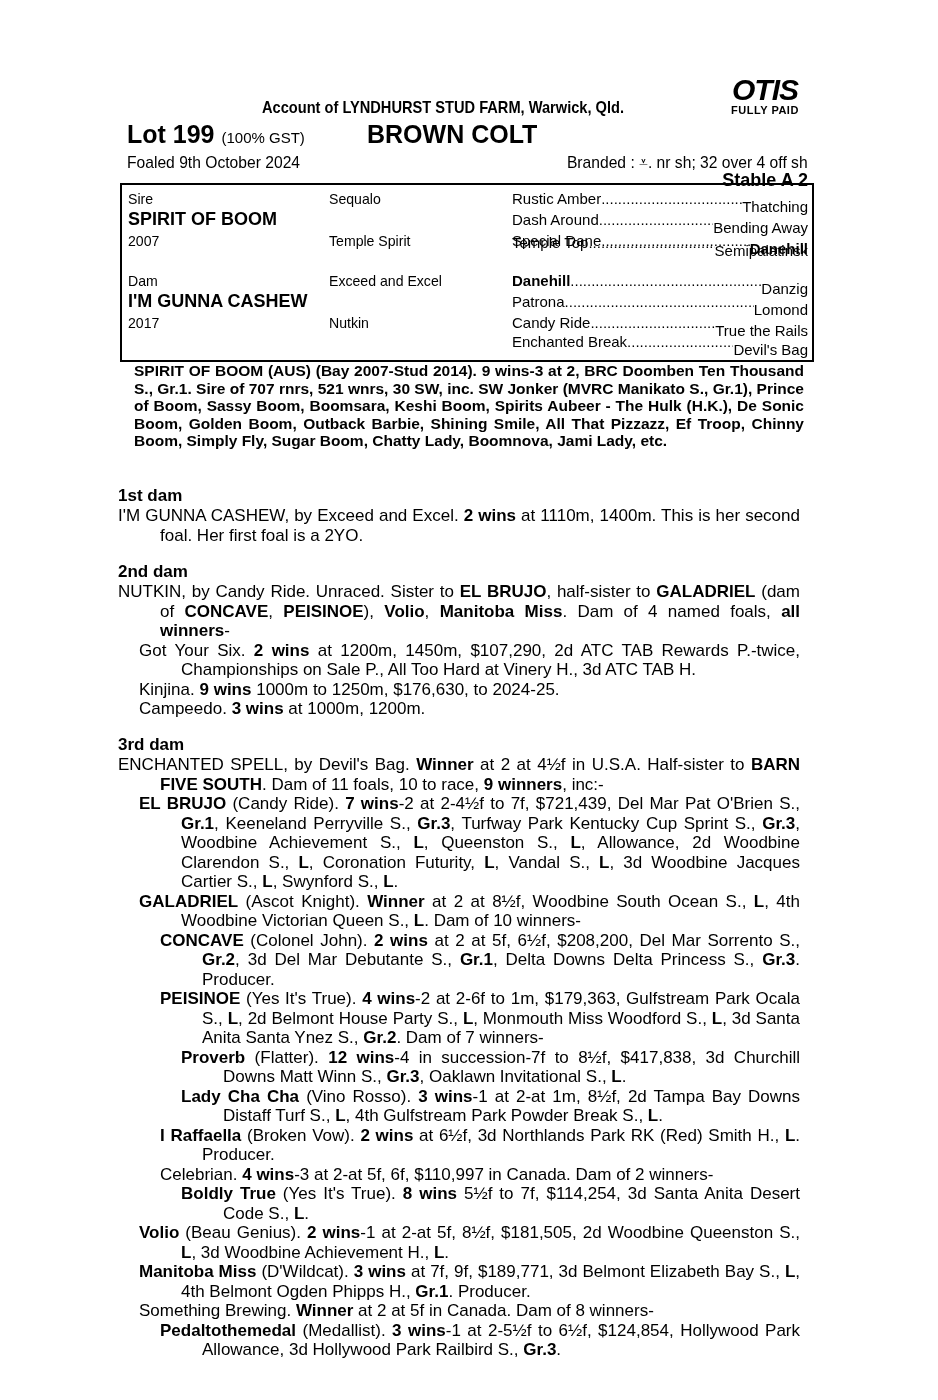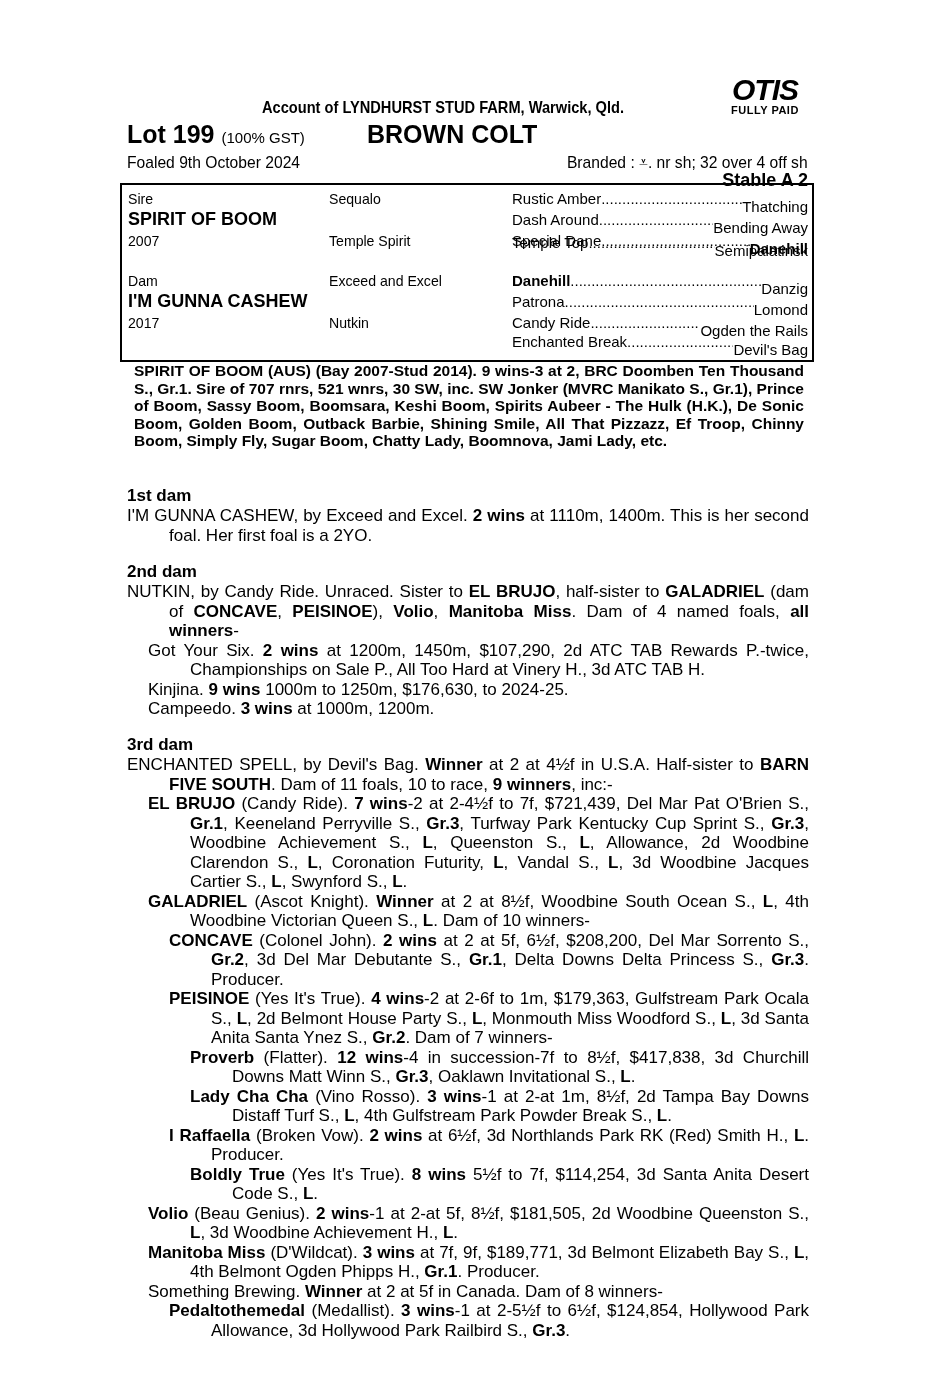--- a/index.html
+++ b/index.html
@@ -18,21 +18,21 @@
   #pedigree { left:120px; top:183px; width:694px; height:179px; border:2px solid #000; box-sizing:border-box; }
   .pc { position:absolute; font-size:15px; white-space:nowrap; transform:scaleX(0.94); transform-origin:left top; }
   .pc.b { font-size:18px; font-weight:900; transform:none; }
   .anc { position:absolute; left:390px; width:296px; font-size:15px; display:flex; white-space:nowrap; }
   .anc .l { flex:0 0 auto; }
   .anc .dots { flex:1 1 auto; overflow:hidden; }
   .anc .dots::after { content:"........................................................................................................"; }
   .anc .r { flex:0 0 auto;margin-top:8px; }
   .anc .bold { font-weight:900; }
   #sirebio { left:134px; top:362px; width:670px; font-size:15.5px; font-weight:900; line-height:17.5px; text-align:justify; }
-  .sec { position:absolute; left:127px; width:682px; font-size:17px; line-height:19.5px; }
+  .sec { position:absolute; left:118px; width:682px; font-size:17px; line-height:19.5px; }
   .sec h3 { margin:0; font-size:17px; font-weight:900; line-height:20px; }
   .p { text-align:justify; text-align-last:left; }
   .b { font-weight:900; }
   .i0 { padding-left:42px; text-indent:-42px; }
   .i1 { padding-left:63px; text-indent:-42px; }
   .i2 { padding-left:84px; text-indent:-42px; }
   .i3 { padding-left:105px; text-indent:-42px; }
 </style>
 </head>
 <body>
@@ -86,21 +86,21 @@
       <span class="r">Danzig</span>
     </div>
   <div class="anc" style="top:108px">
       <span class="l">Patrona</span>
       <span class="dots"></span>
       <span class="r">Lomond</span>
     </div>
   <div class="anc" style="top:129px">
       <span class="l">Candy Ride</span>
       <span class="dots"></span>
-      <span class="r">Ogden the Rails</span>
+      <span class="r">True the Rails</span>
     </div>
   <div class="anc" style="top:148px">
       <span class="l">Enchanted Break</span>
       <span class="dots"></span>
       <span class="r">Devil's Bag</span>
     </div>
 </div>
 
 <div id="sirebio" class="abs">SPIRIT OF BOOM (AUS) (Bay 2007-Stud 2014). 9 wins-3 at 2, BRC Doomben Ten Thousand S., Gr.1. Sire of 707 rnrs, 521 wnrs, 30 SW, inc. SW Jonker (MVRC Manikato S., Gr.1), Prince of Boom, Sassy Boom, Boomsara, Keshi Boom, Spirits Aubeer - The Hulk (H.K.), De Sonic Boom, Golden Boom, Outback Barbie, Shining Smile, All That Pizzazz, Ef Troop, Chinny Boom, Simply Fly, Sugar Boom, Chatty Lady, Boomnova, Jami Lady, etc.</div>
 
@@ -119,19 +119,20 @@
     <div class="sec" style="top: 735px;">
       <h3>3rd dam</h3>
       <div class="p i0"><span>ENCHANTED SPELL, by Devil's Bag. </span><span class="b">Winner</span><span> at 2 at 4½f in U.S.A. Half-sister to </span><span class="b">BARN FIVE SOUTH</span><span>. Dam of 11 foals, 10 to race, </span><span class="b">9 winners</span><span>, inc:-</span></div>
       <div class="p i1"><span class="b">EL BRUJO</span><span> (Candy Ride). </span><span class="b">7 wins</span><span>-2 at 2-4½f to 7f, $721,439, Del Mar Pat O'Brien S., </span><span class="b">Gr.1</span><span>, Keeneland Perryville S., </span><span class="b">Gr.3</span><span>, Turfway Park Kentucky Cup Sprint S., </span><span class="b">Gr.3</span><span>, Woodbine Achievement S., </span><span class="b">L</span><span>, Queenston S., </span><span class="b">L</span><span>, Allowance, 2d Woodbine Clarendon S., </span><span class="b">L</span><span>, Coronation Futurity, </span><span class="b">L</span><span>, Vandal S., </span><span class="b">L</span><span>, 3d Woodbine Jacques Cartier S., </span><span class="b">L</span><span>, Swynford S., </span><span class="b">L</span><span>.</span></div>
       <div class="p i1"><span class="b">GALADRIEL</span><span> (Ascot Knight). </span><span class="b">Winner</span><span> at 2 at 8½f, Woodbine South Ocean S., </span><span class="b">L</span><span>, 4th Woodbine Victorian Queen S., </span><span class="b">L</span><span>. Dam of 10 winners-</span></div>
       <div class="p i2"><span class="b">CONCAVE</span><span> (Colonel John). </span><span class="b">2 wins</span><span> at 2 at 5f, 6½f, $208,200, Del Mar Sorrento S., </span><span class="b">Gr.2</span><span>, 3d Del Mar Debutante S., </span><span class="b">Gr.1</span><span>, Delta Downs Delta Princess S., </span><span class="b">Gr.3</span><span>. Producer.</span></div>
       <div class="p i2"><span class="b">PEISINOE</span><span> (Yes It's True). </span><span class="b">4 wins</span><span>-2 at 2-6f to 1m, $179,363, Gulfstream Park Ocala S., </span><span class="b">L</span><span>, 2d Belmont House Party S., </span><span class="b">L</span><span>, Monmouth Miss Woodford S., </span><span class="b">L</span><span>, 3d Santa Anita Santa Ynez S., </span><span class="b">Gr.2</span><span>. Dam of 7 winners-</span></div>
       <div class="p i3"><span class="b">Proverb</span><span> (Flatter). </span><span class="b">12 wins</span><span>-4 in succession-7f to 8½f, $417,838, 3d Churchill Downs Matt Winn S., </span><span class="b">Gr.3</span><span>, Oaklawn Invitational S., </span><span class="b">L</span><span>.</span></div>
       <div class="p i3"><span class="b">Lady Cha Cha</span><span> (Vino Rosso). </span><span class="b">3 wins</span><span>-1 at 2-at 1m, 8½f, 2d Tampa Bay Downs Distaff Turf S., </span><span class="b">L</span><span>, 4th Gulfstream Park Powder Break S., </span><span class="b">L</span><span>.</span></div>
       <div class="p i2"><span class="b">I Raffaella</span><span> (Broken Vow). </span><span class="b">2 wins</span><span> at 6½f, 3d Northlands Park RK (Red) Smith H., </span><span class="b">L</span><span>. Producer.</span></div>
+      <div class="p i2"><span>Celebrian. </span><span class="b">4 wins</span><span>-3 at 2-at 5f, 6f, $110,997 in Canada. Dam of 2 winners-</span></div>
       <div class="p i3"><span class="b">Boldly True</span><span> (Yes It's True). </span><span class="b">8 wins</span><span> 5½f to 7f, $114,254, 3d Santa Anita Desert Code S., </span><span class="b">L</span><span>.</span></div>
       <div class="p i1"><span class="b">Volio</span><span> (Beau Genius). </span><span class="b">2 wins</span><span>-1 at 2-at 5f, 8½f, $181,505, 2d Woodbine Queenston S., </span><span class="b">L</span><span>, 3d Woodbine Achievement H., </span><span class="b">L</span><span>.</span></div>
       <div class="p i1"><span class="b">Manitoba Miss</span><span> (D'Wildcat). </span><span class="b">3 wins</span><span> at 7f, 9f, $189,771, 3d Belmont Elizabeth Bay S., </span><span class="b">L</span><span>, 4th Belmont Ogden Phipps H., </span><span class="b">Gr.1</span><span>. Producer.</span></div>
       <div class="p i1"><span>Something Brewing. </span><span class="b">Winner</span><span> at 2 at 5f in Canada. Dam of 8 winners-</span></div>
       <div class="p i2"><span class="b">Pedaltothemedal</span><span> (Medallist). </span><span class="b">3 wins</span><span>-1 at 2-5½f to 6½f, $124,854, Hollywood Park Allowance, 3d Hollywood Park Railbird S., </span><span class="b">Gr.3</span><span>.</span></div>
     </div>
   </div>
 
 </body></html>

